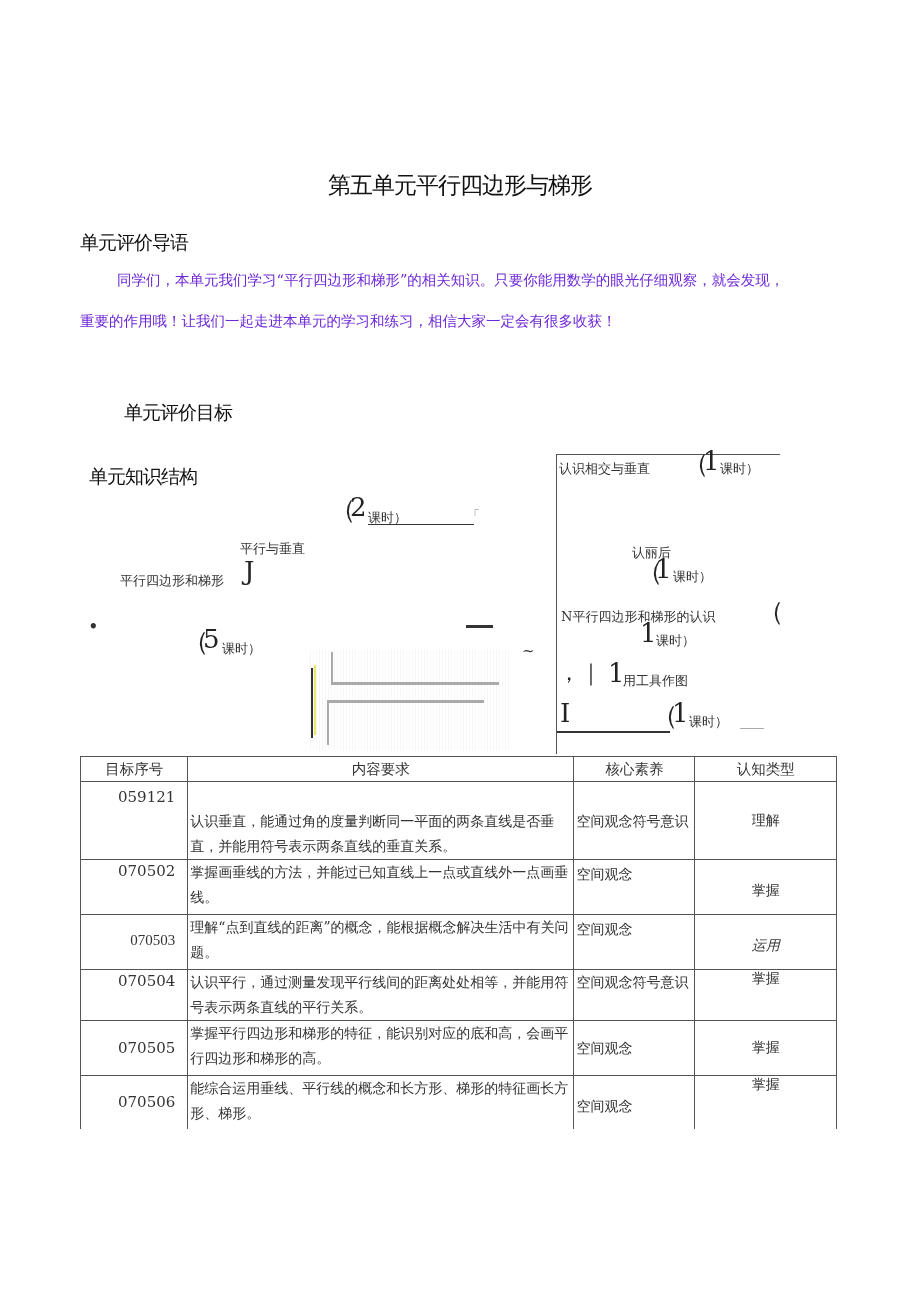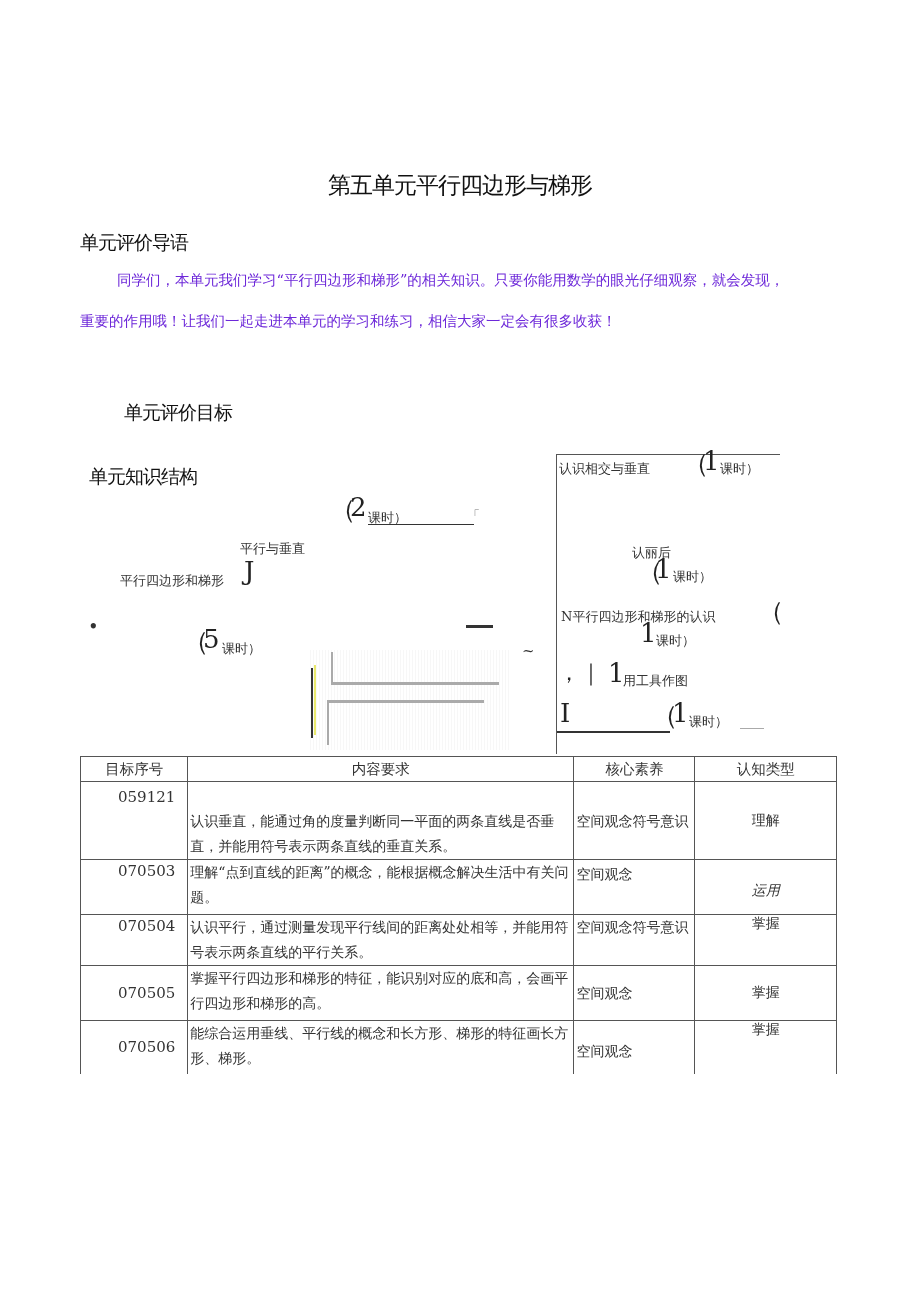--- a/index.html
+++ b/index.html
@@ -108,21 +108,27 @@
     </tr>
   </thead>
   <tbody>
     <tr style="height:78px;">
       <td class="c1" style="padding-top:6px;">059121</td>
       <td class="c2" style="vertical-align:bottom;">认识垂直，能通过角的度量判断同一平面的两条直线是否垂直，并能用符号表示两条直线的垂直关系。</td>
       <td class="c3" style="vertical-align:middle;">空间观念符号意识</td>
       <td class="c4" style="vertical-align:middle;">理解</td>
     </tr>
     <tr style="height:55px;">
-      <td class="c1" style="padding-top:2px;">070503</td>
+      <td class="c1" style="padding-top:2px;">070502</td>
+      <td class="c2">掌握画垂线的方法，并能过已知直线上一点或直线外一点画垂线。</td>
+      <td class="c3" style="padding-top:2px;">空间观念</td>
+      <td class="c4" style="vertical-align:middle; padding-top:8px;">掌握</td>
+    </tr>
+    <tr style="height:55px;">
+      <td class="c1" style="padding-top:17px;font-family:Liberation Serif, serif;">070503</td>
       <td class="c2">理解“点到直线的距离”的概念，能根据概念解决生活中有关问题。</td>
       <td class="c3" style="padding-top:2px;">空间观念</td>
       <td class="c4" style="vertical-align:middle; padding-top:8px;font-style:italic;">运用</td>
     </tr>
     <tr style="height:51px;">
       <td class="c1" style="padding-top:2px;">070504</td>
       <td class="c2">认识平行，通过测量发现平行线间的距离处处相等，并能用符号表示两条直线的平行关系。</td>
       <td class="c3">空间观念符号意识</td>
       <td class="c4">掌握</td>
     </tr>

